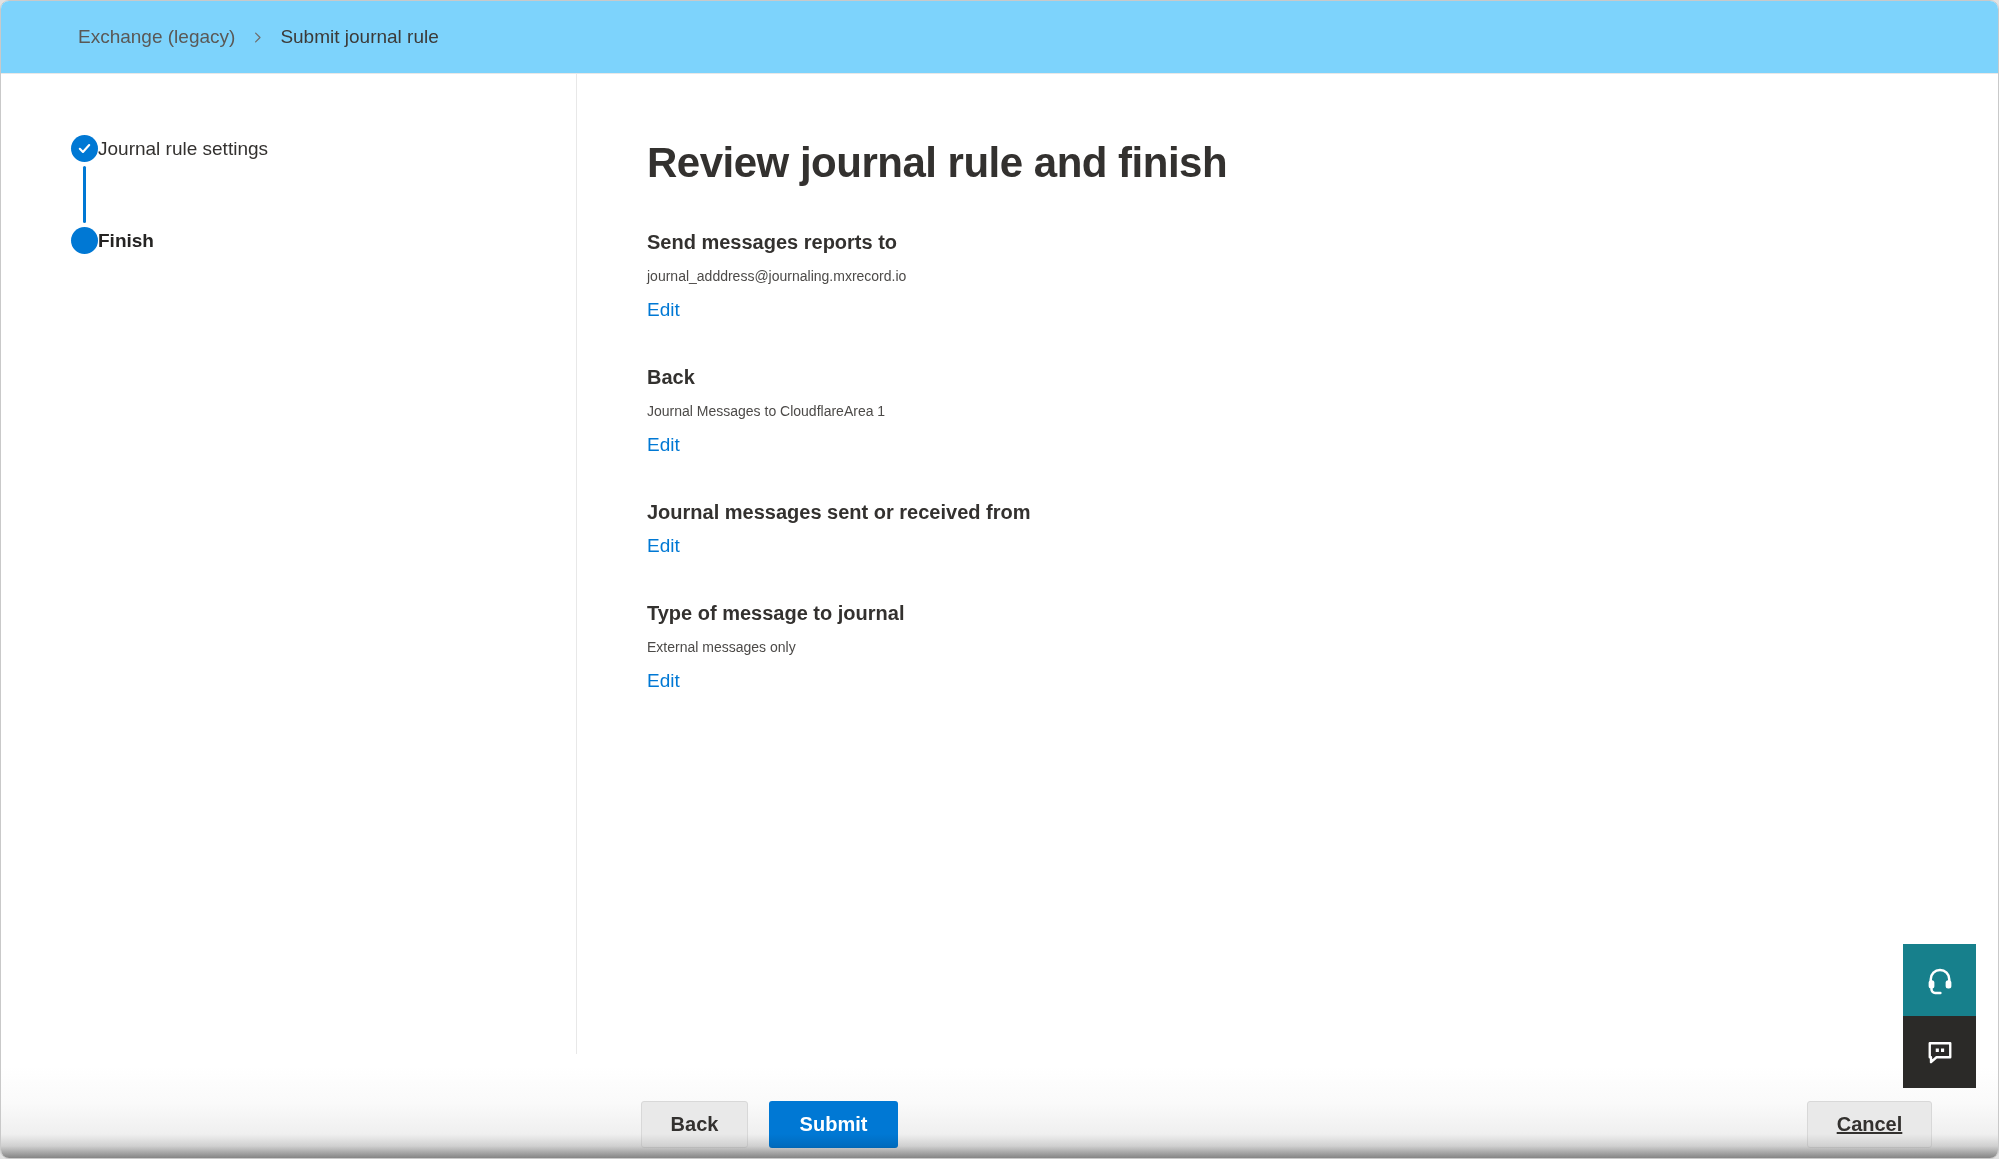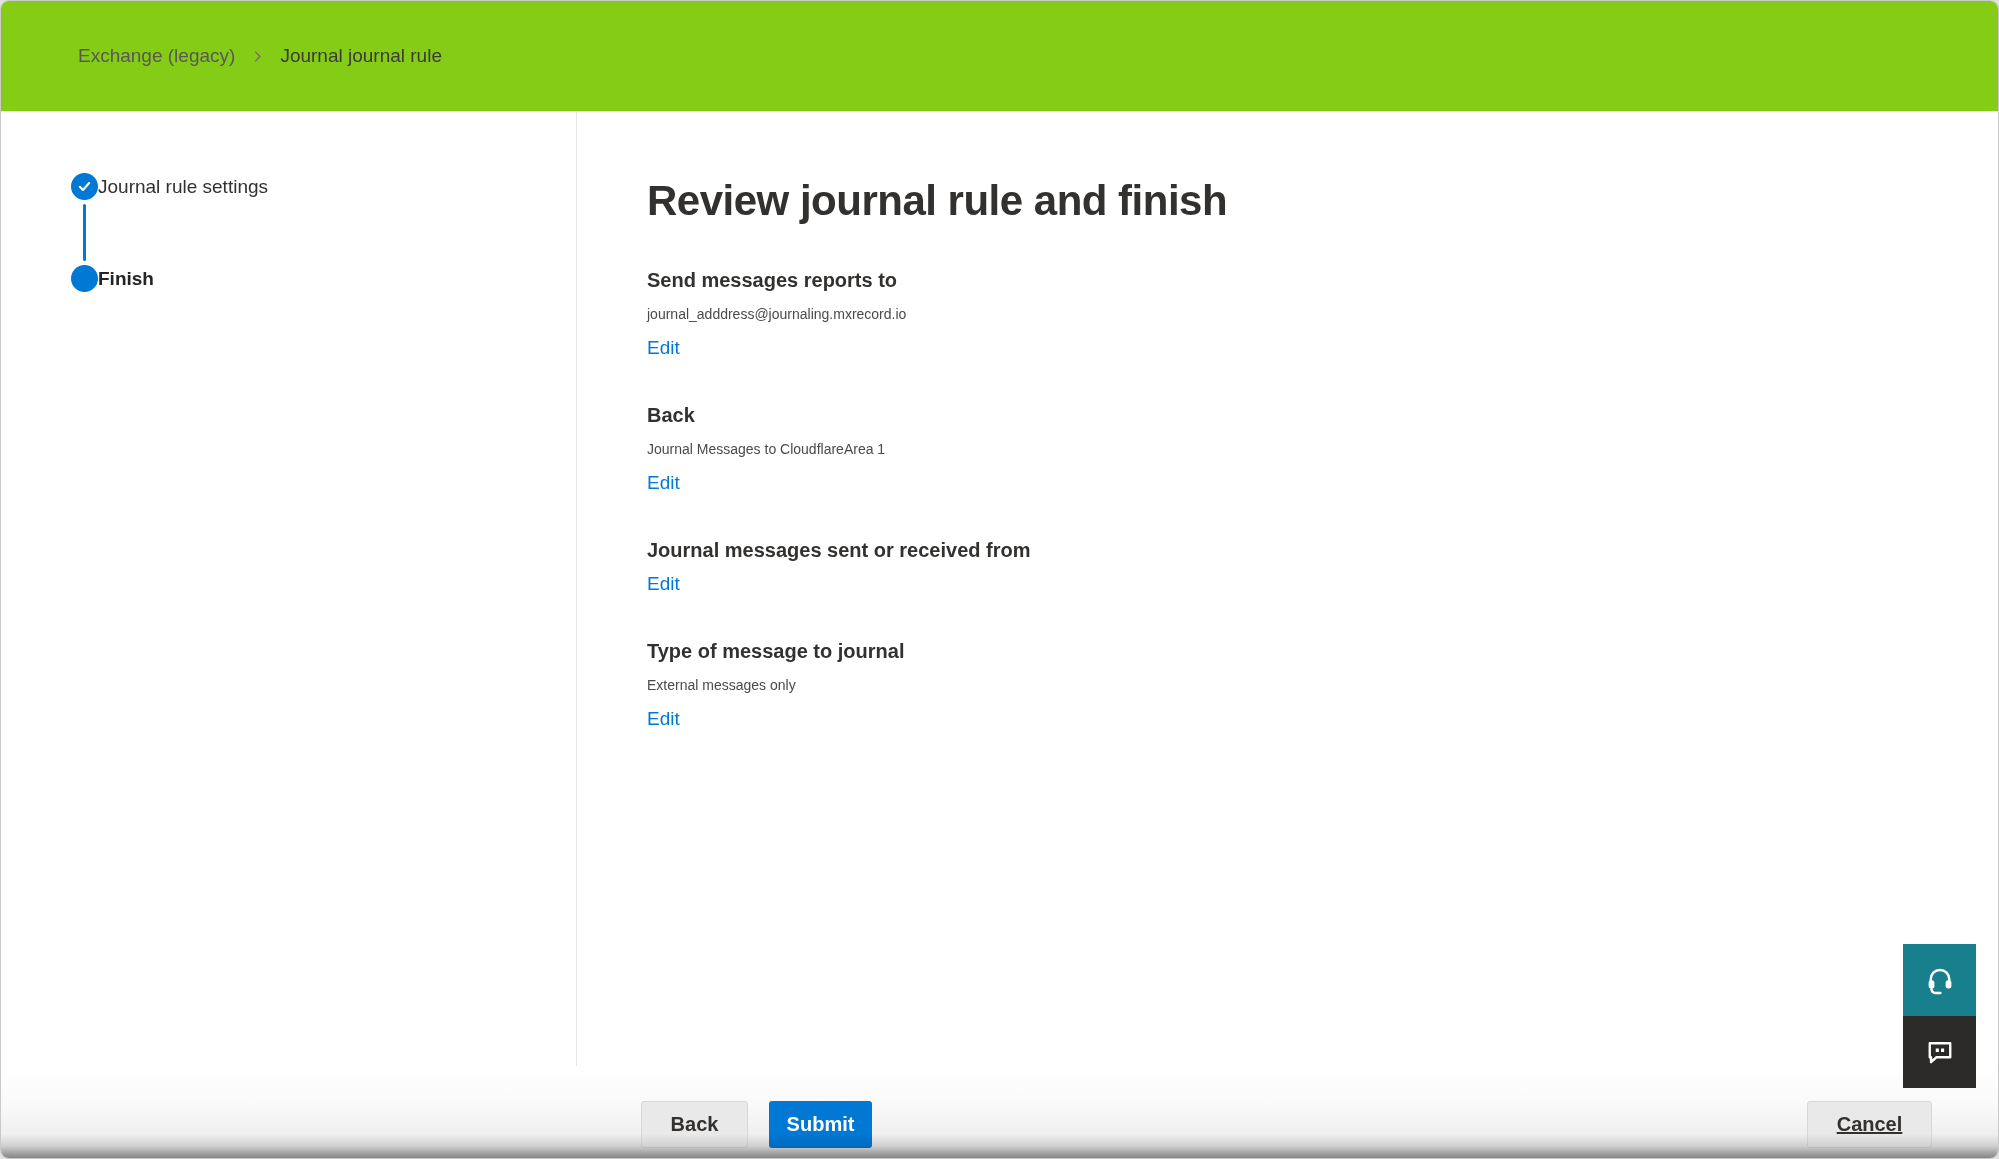--- a/index.html
+++ b/index.html
@@ -12,24 +12,24 @@
   .app {
     position: relative;
     width: 1999px; height: 1159px;
     background: #ffffff;
     border: 1px solid #c9c9c9;
     border-radius: 9px;
     overflow: hidden;
   }
   
   .header {
-    height: 111px;
+    height: 73px;
     display: flex; align-items: center;
     padding-left: 77px;
-    background: #84cc16;
+    background: #7dd3fc;
     border-bottom: 1px solid #e8e8e8;
   }
   .breadcrumb { display: flex; align-items: center; gap: 15px; font-size: 19px; }
   .crumb-link { color: #5a5856; cursor: pointer; }
   .crumb-sep { display: flex; align-items: center; color: #6f6d6b; }
   .crumb-current { color: #3c3a38; }
   
   .body { display: flex; height: 980px; }
   .sidebar {
     width: 576px; flex: none;
@@ -70,21 +70,21 @@
   }
   .btn-group { display: flex; gap: 21px; }
   .btn {
     height: 47px; border: none; border-radius: 3px;
     font-family: inherit; font-size: 20px; font-weight: bold;
     cursor: pointer; padding: 0 10px;
   }
   .btn-secondary { background: #e9e9e9; border: 1px solid #d8d8d8; color: #33312f; }
   .btn-back { width: 107px; }
   .btn-cancel { width: 125px; text-decoration: underline; }
-  .btn-primary { background: #0078d4; color: #ffffff; width: 103px; }
+  .btn-primary { background: #0078d4; color: #ffffff; width: 129px; }
   
   .float-stack {
     position: absolute; right: 22px; top: 943px;
     display: flex; flex-direction: column; z-index: 6;
   }
   .float-btn {
     width: 73px; height: 72px; border: none; cursor: pointer;
     display: flex; align-items: center; justify-content: center;
   }
   .float-help { background: #17808c; }
@@ -102,21 +102,21 @@
 <div class="app">
 
   <div class="header">
     <div class="breadcrumb">
       <span class="crumb-link">Exchange (legacy)</span>
       <span class="crumb-sep">
         <svg width="15" height="15" viewBox="0 0 24 24" fill="none" stroke="#6f6d6b" stroke-width="2" stroke-linecap="round" stroke-linejoin="round">
             <polyline points="9 5 16 12 9 19"></polyline>
           </svg>
       </span>
-      <span class="crumb-current">Journal journal rule</span>
+      <span class="crumb-current">Submit journal rule</span>
     </div>
   </div>
 
   <div class="body">
 
     <aside class="sidebar">
       <div class="step-row">
         <span class="step-circle">
           <svg width="15" height="15" viewBox="0 0 24 24" fill="none" stroke="#ffffff" stroke-width="3.4" stroke-linecap="round" stroke-linejoin="round">
               <polyline points="4.5 12.5 9.5 17.5 19.5 6.5"></polyline>

